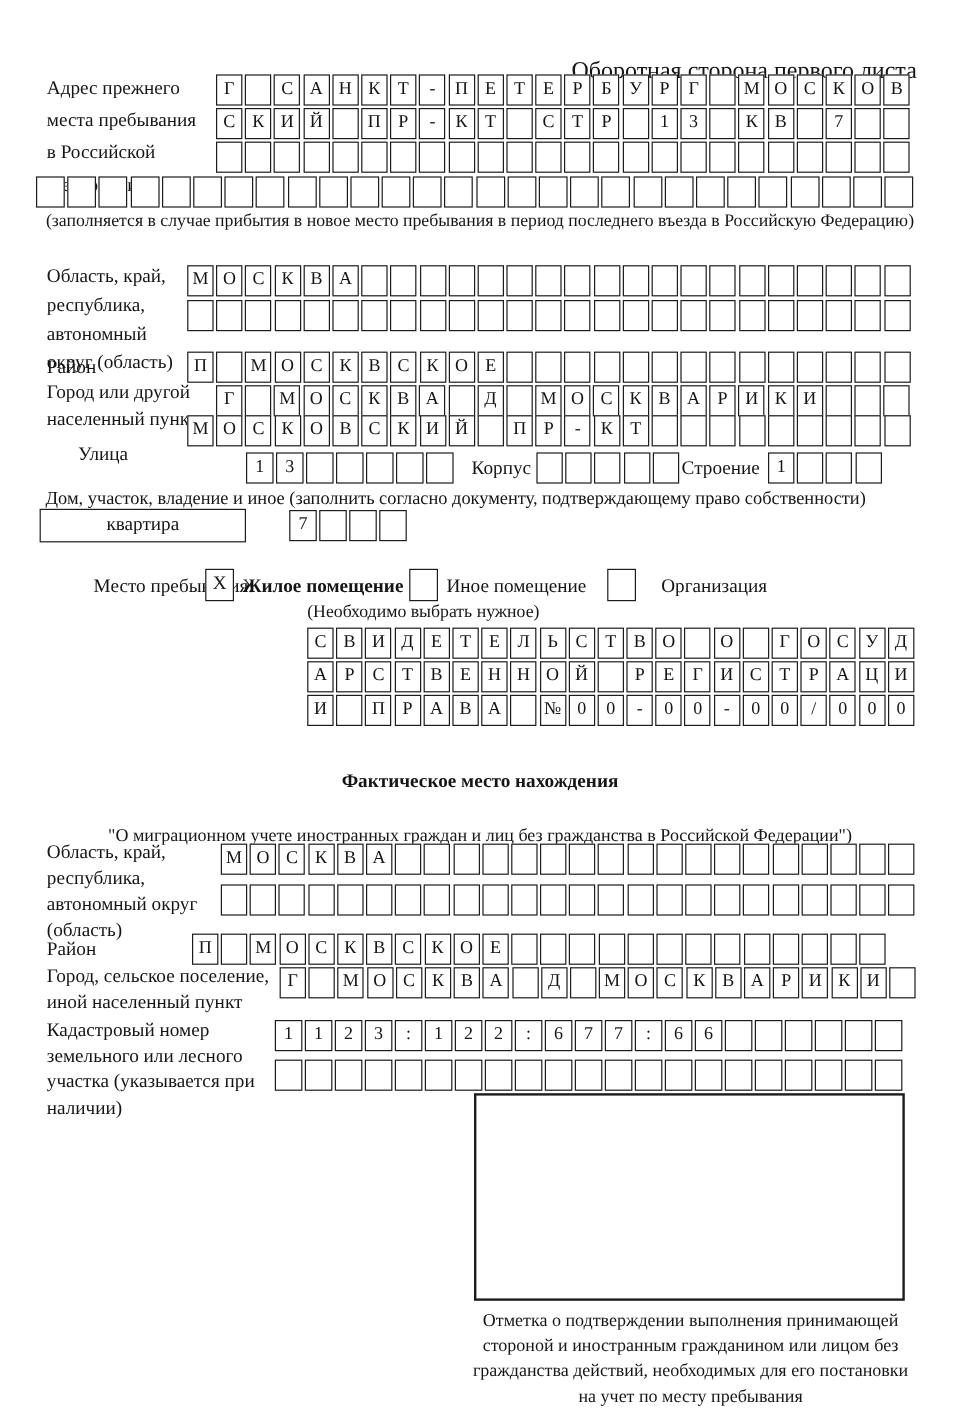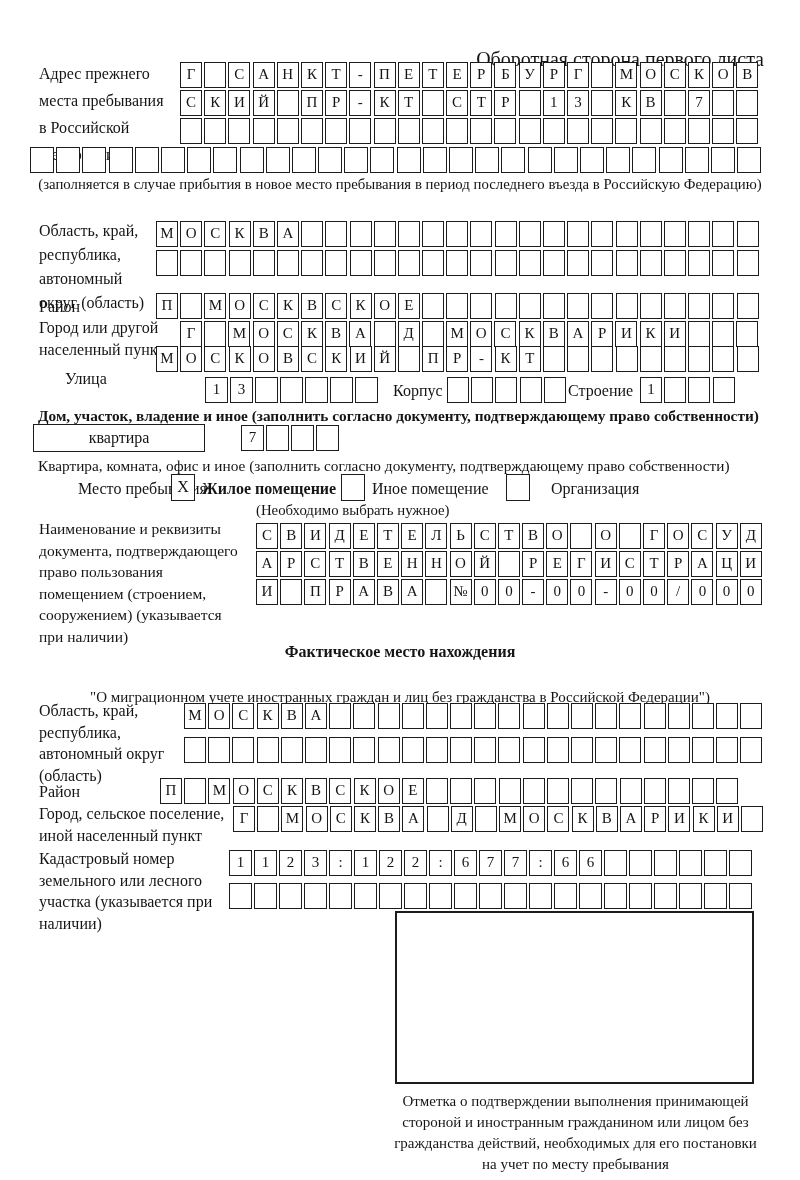--- a/index.html
+++ b/index.html
@@ -298,41 +298,39 @@
       <span class="cell"></span>
       <span class="cell"></span>
     </div>
   <div class="band lbl" style="top:380px;left:568px;">Строение</div>
   <div class="band cellrow" style="top:377px;left:640px;">
       <span class="cell">1</span>
       <span class="cell"></span>
       <span class="cell"></span>
       <span class="cell"></span>
     </div>
-  <div class="band" style="top:407px;left:38px;font-size:15.3px;font-weight:bold;">Дом, участок, владение и иное (заполнить согласно документу, подтверждающему право собственности)</div>
+  <div class="band" style="top:407px;left:38px;font-size:15.3px;">Дом, участок, владение и иное (заполнить согласно документу, подтверждающему право собственности)</div>
 
   <div class="band wbox" style="top:424px;left:33px;width:172px;height:28px;line-height:25px;">квартира</div>
   <div class="band cellrow" style="top:425px;left:241px;">
       <span class="cell cell-k">7</span>
       <span class="cell cell-k"></span>
       <span class="cell cell-k"></span>
       <span class="cell cell-k"></span>
     </div>
-  <div class="band" style="top:457px;left:38px;font-size:15.3px;">Квартира, комната, офис и иное (заполнить согласно документу, подтверждающему право собственности)</div>
 
   <div class="band lbl" style="top:478px;left:38px;margin-left:40px;">Место пребывания:</div>
   <div class="band cbox" style="top:474px;left:171px;">X</div>
   <div class="band lbl" style="top:478px;left:202px;font-weight:bold;">Жилое помещение</div>
   <div class="band cbox" style="top:474px;left:341px;"></div>
   <div class="band lbl" style="top:478px;left:372px;">Иное помещение</div>
   <div class="band cbox" style="top:474px;left:506px;"></div>
   <div class="band lbl" style="top:478px;left:551px;">Организация</div>
   <div class="band note" style="top:502px;left:256px;">(Необходимо выбрать нужное)</div>
 
-  <div class="band" style="top:518px;left:39px;width:210px;font-size:15.5px;line-height:21.5px;">Наименование и реквизиты документа, подтверждающего право пользования помещением (строением, сооружением) (указывается при наличии)</div>
   <div class="band cellrow" style="top:523px;left:256px;">
       <span class="cell">С</span>
       <span class="cell">В</span>
       <span class="cell">И</span>
       <span class="cell">Д</span>
       <span class="cell">Е</span>
       <span class="cell">Т</span>
       <span class="cell">Е</span>
       <span class="cell">Л</span>
       <span class="cell">Ь</span>

